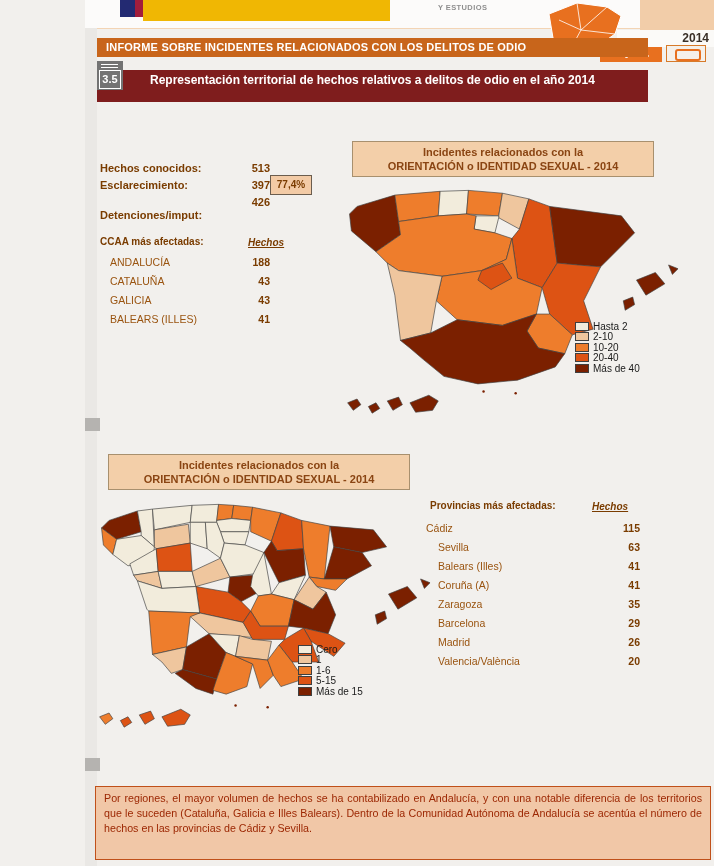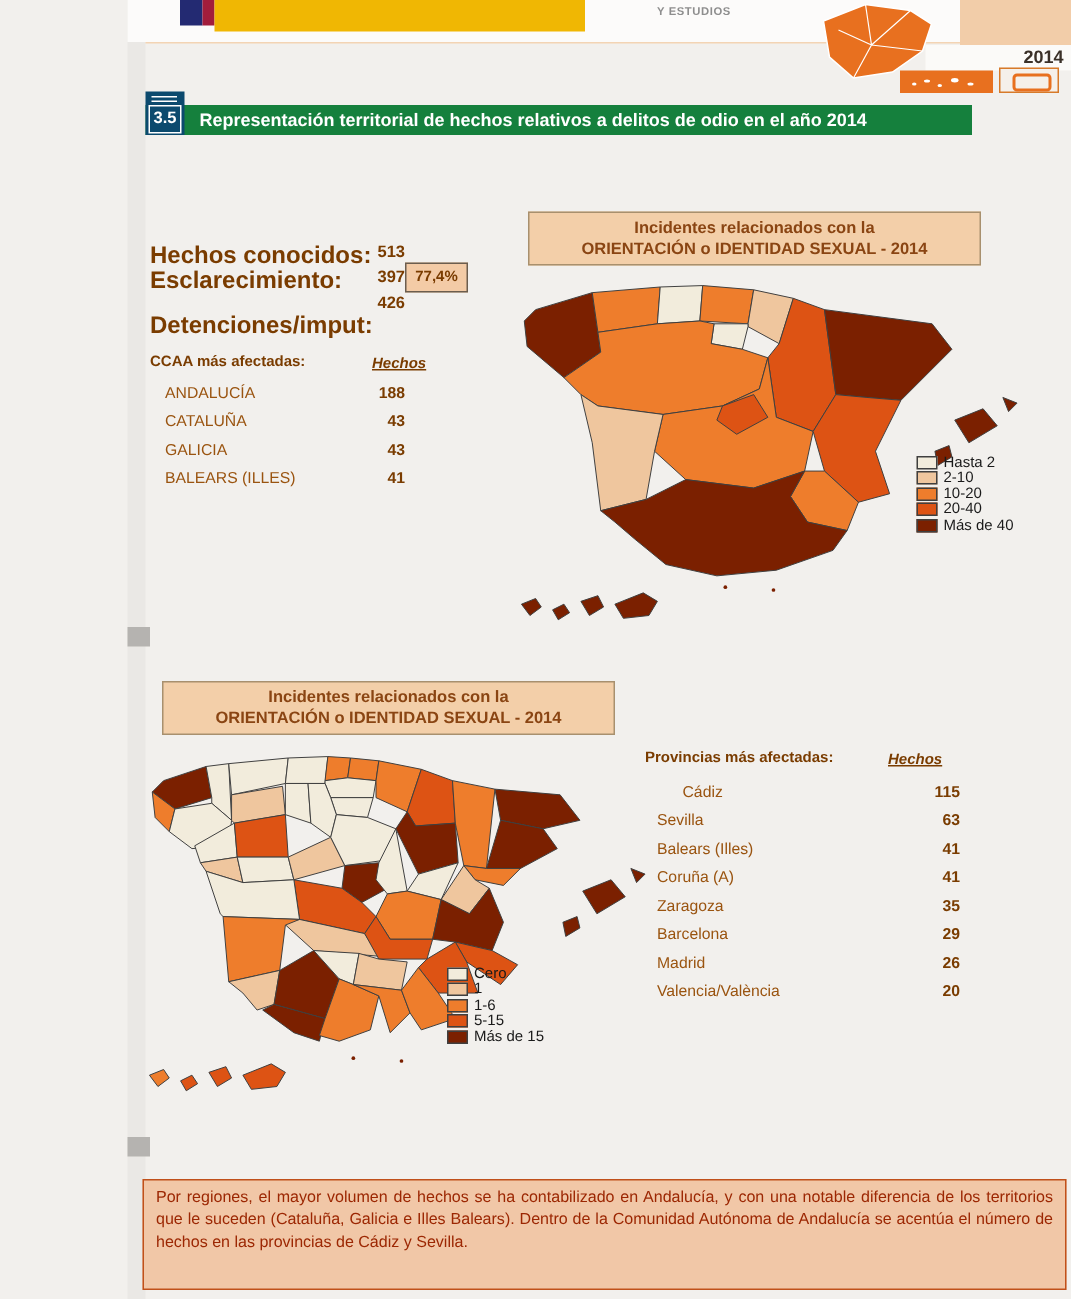--- a/index.html
+++ b/index.html
@@ -19,28 +19,28 @@
   
   .art-peach{left:640px;top:0;width:74px;height:30px;background:#f2cda9;}
   .art-map{left:545px;top:0;width:100px;height:60px;}
   .art-year{left:617px;top:30px;width:97px;height:17px;background:#fbfaf8;font-size:12px;font-weight:bold;color:#3a3028;text-align:right;line-height:17px;padding-right:5px;box-sizing:border-box;}
   .art-islands{left:600px;top:47px;width:62px;height:15px;background:#e8701f;}
   .art-islands i{position:absolute;background:#fff;border-radius:50%;}
   .art-iconbox{left:666px;top:45px;width:40px;height:17px;background:#f5f0ea;border:1px solid #d77a2a;box-sizing:border-box;}
   .art-iconbox .pill{position:absolute;left:8px;top:3px;width:22px;height:8px;border:2px solid #e8701f;border-radius:3px;}
   
   .banner{left:97px;top:38px;width:551px;height:19px;background:#c8651b;color:#fff;font-weight:bold;font-size:11px;line-height:19px;padding-left:9px;box-sizing:border-box;letter-spacing:.2px;}
-  .sec-bar{left:97px;top:70px;width:551px;height:20px;background:#15803d;color:#fff;font-weight:bold;font-size:12px;line-height:20px;padding-left:36px;box-sizing:border-box;}
-  .sec-tab{left:97px;top:61px;width:26px;height:29px;background:#0c4a6e;}
+  .sec-bar{left:97px;top:70px;width:551px;height:32px;background:#7f1d1d;color:#fff;font-weight:bold;font-size:12px;line-height:20px;padding-left:53px;box-sizing:border-box;}
+  .sec-tab{left:97px;top:61px;width:26px;height:29px;background:#737373;}
   .sec-tab .flap1,.sec-tab .flap2{position:absolute;left:4px;width:17px;height:1px;background:#fff;}
   .flap1{top:3px}.flap2{top:6px}
   .sec-tab .numbox{position:absolute;left:2px;top:9px;width:20px;height:17px;border:1px solid #fff;color:#fff;font-weight:bold;font-size:11px;text-align:center;line-height:17px;}
   .subtitle{left:100px;top:102px;font-size:12.5px;font-weight:bold;color:#c5671a;}
   
-  .stat-label{font-size:16px;font-weight:bold;color:#7a3c00;text-align:right;}
+  .stat-label{font-size:11px;font-weight:bold;color:#7a3c00;text-align:right;}
   .stat-value{font-size:11px;font-weight:bold;color:#7a3c00;width:34px;text-align:right;}
   .badge{left:270px;top:175px;width:42px;height:20px;background:#f3cba6;border:1px solid #6b5d4e;box-sizing:border-box;font-size:10px;font-weight:bold;color:#7a3c00;text-align:center;line-height:18px;}
   
   .tbl-title{font-size:10px;font-weight:bold;color:#7a3c00;}
   .tbl-hechos{font-size:10px;font-weight:bold;font-style:italic;text-decoration:underline;color:#7a3c00;}
   .tbl-name{font-size:10.5px;color:#9a5410;}
   .tbl-val{font-size:10.5px;font-weight:bold;color:#7a3c00;text-align:right;}
   
   .map-titlebox{width:302px;height:36px;background:#f3cfa9;border:1px solid #a8906e;box-sizing:border-box;text-align:center;padding-top:3px;}
   .map-titlebox div{font-size:11px;font-weight:bold;color:#8a4513;line-height:14px;}
@@ -84,20 +84,21 @@
     <i style="left:8px;top:8px;width:3px;height:2px;"></i>
     <i style="left:16px;top:6px;width:4px;height:2px;"></i>
     <i style="left:25px;top:9px;width:3px;height:2px;"></i>
     <i style="left:34px;top:5px;width:5px;height:3px;"></i>
     <i style="left:45px;top:8px;width:4px;height:2px;"></i>
   </div>
   <div class="abs art-iconbox">
       <span class="pill"></span>
     </div>
 
+  <div class="abs banner">INFORME SOBRE INCIDENTES RELACIONADOS CON LOS DELITOS DE ODIO</div>
 
   <div class="abs sec-bar">Representación territorial de hechos relativos a delitos de odio en el año 2014</div>
   <div class="abs sec-tab">
     <span class="flap1"></span>
       <span class="flap2"></span>
     <span class="numbox">3.5</span>
   </div>
 
 
   <div class="abs stat-label" style="left:100px;top:162px;">Hechos conocidos:</div>
@@ -142,21 +143,21 @@
     <polygon class="c4" points="314,106 334,98 344,110 324,122"></polygon>
     <polygon class="c4" points="348,90 358,94 352,100"></polygon>
     <polygon class="c4" points="300,128 310,124 312,132 302,138"></polygon>
     <polygon class="c4" points="8,236 18,232 22,238 14,244"></polygon>
     <polygon class="c4" points="30,240 38,236 42,242 34,247"></polygon>
     <polygon class="c4" points="50,234 62,230 66,238 56,244"></polygon>
     <polygon class="c4" points="74,236 94,228 104,234 98,244 80,246"></polygon>
     <circle cx="152" cy="224" r="1.3" fill="#7b2000"></circle>
     <circle cx="186" cy="226" r="1.3" fill="#7b2000"></circle>
   </svg>
-  <div class="abs legend" style="left:575px;top:303px;margin-left:36px;">
+  <div class="abs legend" style="left:575px;top:321px;">
     <div class="row">
         <span class="sw c0"></span>
         <span>Hasta 2</span>
       </div>
     <div class="row">
         <span class="sw c1"></span>
         <span>2-10</span>
       </div>
     <div class="row">
         <span class="sw c2"></span>
@@ -252,21 +253,21 @@
         <span>5-15</span>
       </div>
     <div class="row">
         <span class="sw c4"></span>
         <span>Más de 15</span>
       </div>
   </div>
 
   <div class="abs tbl-title" style="left:430px;top:500px;">Provincias más afectadas:</div>
   <div class="abs tbl-hechos" style="left:592px;top:501px;">Hechos</div>
-  <div class="abs tbl-name" style="left:455px;top:522px;">Cádiz</div>
+  <div class="abs tbl-name" style="left:426px;top:522px;">Cádiz</div>
   <div class="abs tbl-val" style="left:606px;top:522px;width:34px;">115</div>
   <div class="abs tbl-name" style="left:438px;top:541px;">Sevilla</div>
   <div class="abs tbl-val" style="left:606px;top:541px;width:34px;">63</div>
   <div class="abs tbl-name" style="left:438px;top:560px;">Balears (Illes)</div>
   <div class="abs tbl-val" style="left:606px;top:560px;width:34px;">41</div>
   <div class="abs tbl-name" style="left:438px;top:579px;">Coruña (A)</div>
   <div class="abs tbl-val" style="left:606px;top:579px;width:34px;">41</div>
   <div class="abs tbl-name" style="left:438px;top:598px;">Zaragoza</div>
   <div class="abs tbl-val" style="left:606px;top:598px;width:34px;">35</div>
   <div class="abs tbl-name" style="left:438px;top:617px;">Barcelona</div>

